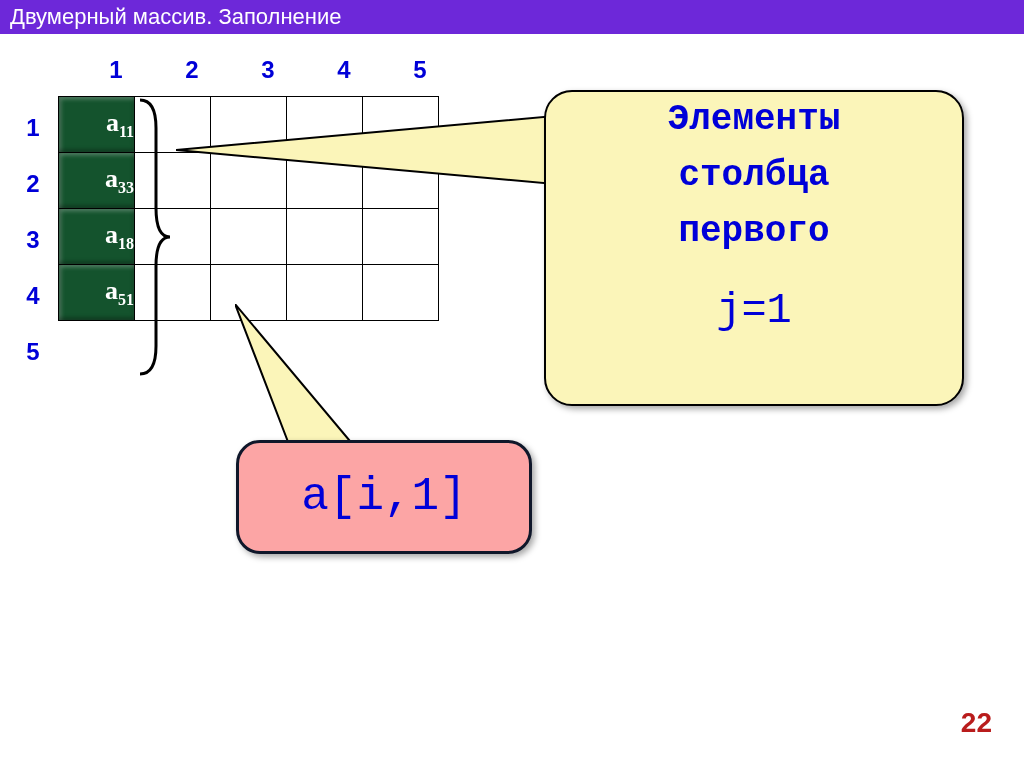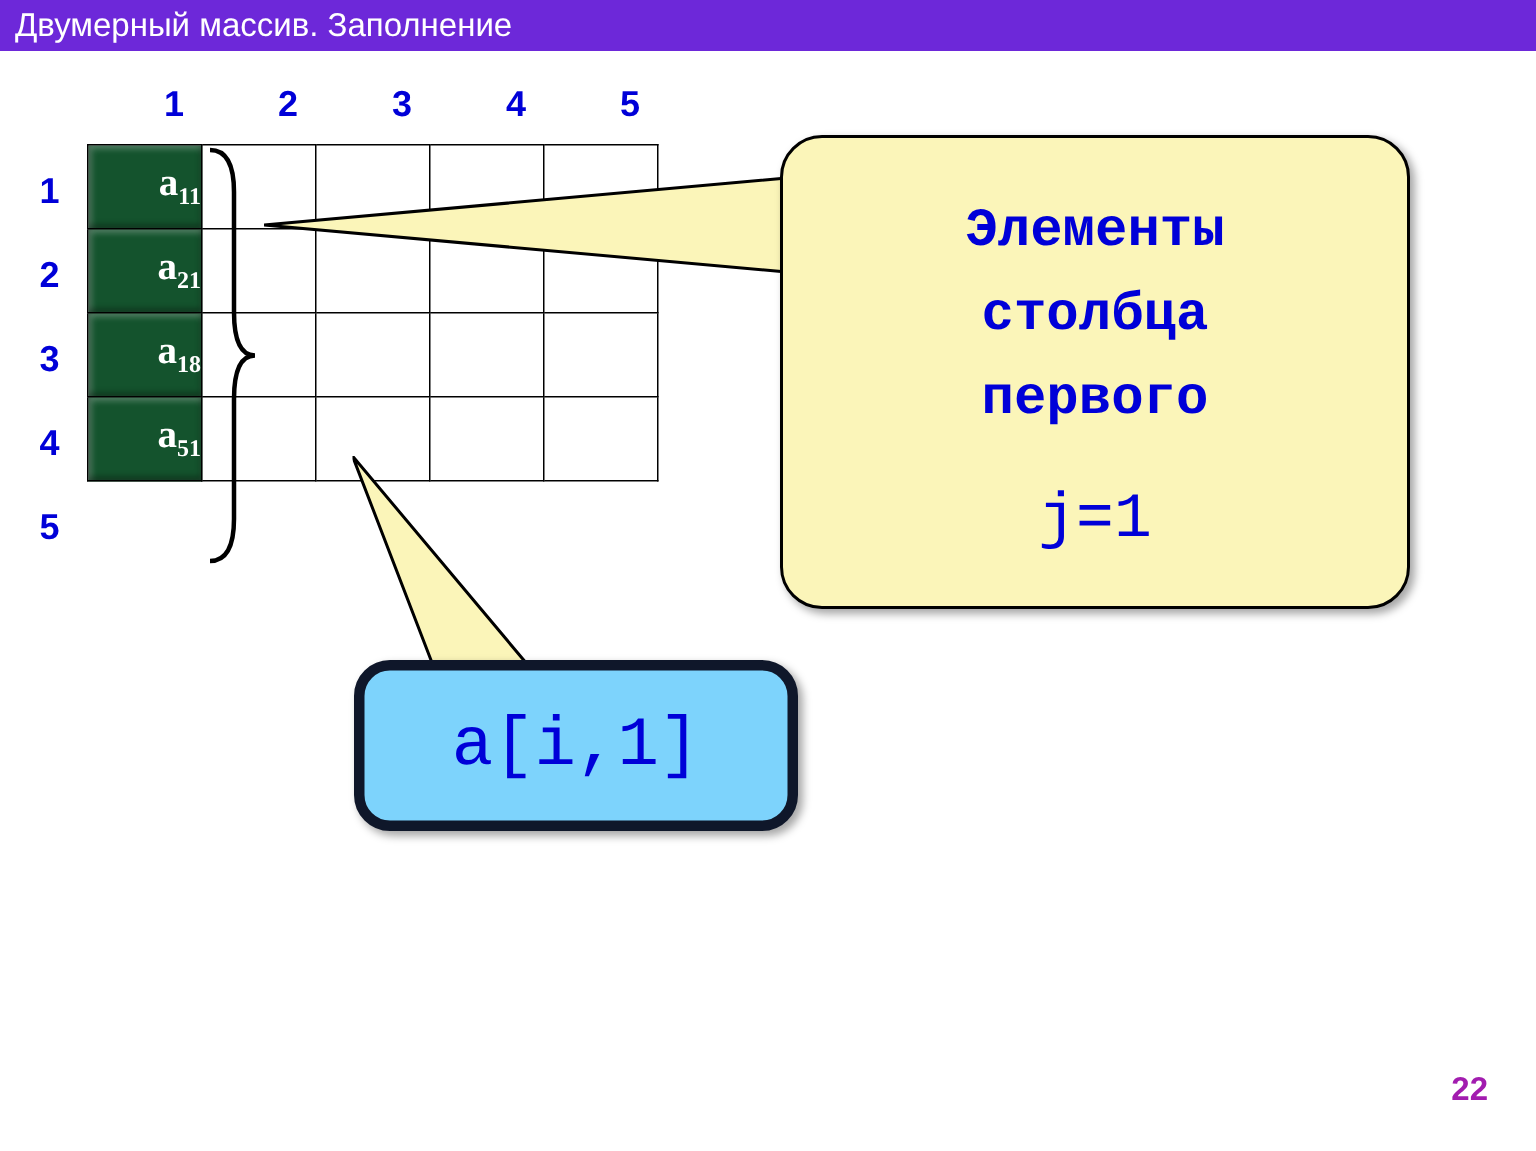--- a/index.html
+++ b/index.html
@@ -90,32 +90,31 @@
   .brace {
     position: absolute;
     left: 136px;
     top: 64px;
     width: 36px;
     height: 278px;
     pointer-events: none;
   }
   .callout1 {
     position: absolute;
-    left: 520px;
+    left: 544px;
     top: 56px;
     width: 420px;
     height: 316px;
     background: #fbf5b9;
     border: 2px solid #000000;
     border-radius: 28px;
     box-shadow: 3px 3px 6px rgba(0,0,0,0.35);
     display: flex;
     flex-direction: column;
     align-items: center;
-    justify-content: center;
     gap: 10px;
   }
   .callout1-lines {
     color: #0000d8;
     font-family: 'Courier New', monospace;
     font-weight: bold;
     font-size: 36px;
     text-align: center;
     line-height: 1.55;
   }
@@ -132,22 +131,22 @@
     width: 380px;
     height: 100px;
     pointer-events: none;
   }
   .callout2 {
     position: absolute;
     left: 236px;
     top: 406px;
     width: 296px;
     height: 114px;
-    background: #7dd3fc;
-    border: 7px solid #0f172a;
+    background: #fca5a5;
+    border: 3px solid #0f172a;
     border-radius: 24px;
     box-shadow: 3px 3px 6px rgba(0,0,0,0.35);
     display: flex;
     align-items: center;
     justify-content: center;
   }
   .callout2-text {
     color: #0000d8;
     font-family: 'Courier New', monospace;
     font-size: 46px;
@@ -157,24 +156,24 @@
     left: 235px;
     top: 270px;
     width: 180px;
     height: 145px;
     pointer-events: none;
   }
   .page-num {
     position: absolute;
     right: 32px;
     bottom: 28px;
-    color: #a21caf;
-    font-family: Arial, sans-serif;
-    font-weight: bold;
-    font-size: 22px;
+    color: #b91c1c;
+    font-family: Arial, sans-serif;
+    font-weight: bold;
+    font-size: 28px;
     margin-left: 44px;
   }
 </style>
 </head>
 <body>
 
 <div class="header">
   <span>Двумерный массив. Заполнение</span>
 </div>
 
@@ -199,21 +198,21 @@
   <table class="grid">
     <tbody>
         <tr>
       <td class="first-col"><span>a</span><span class="sub">11</span></td>
       <td></td>
           <td></td>
           <td></td>
           <td></td>
     </tr>
     <tr>
-      <td class="first-col"><span>a</span><span class="sub">21</span></td>
+      <td class="first-col"><span>a</span><span class="sub">33</span></td>
       <td></td>
           <td></td>
           <td></td>
           <td></td>
     </tr>
     <tr>
       <td class="first-col"><span>a</span><span class="sub">18</span></td>
       <td></td>
           <td></td>
           <td></td>

